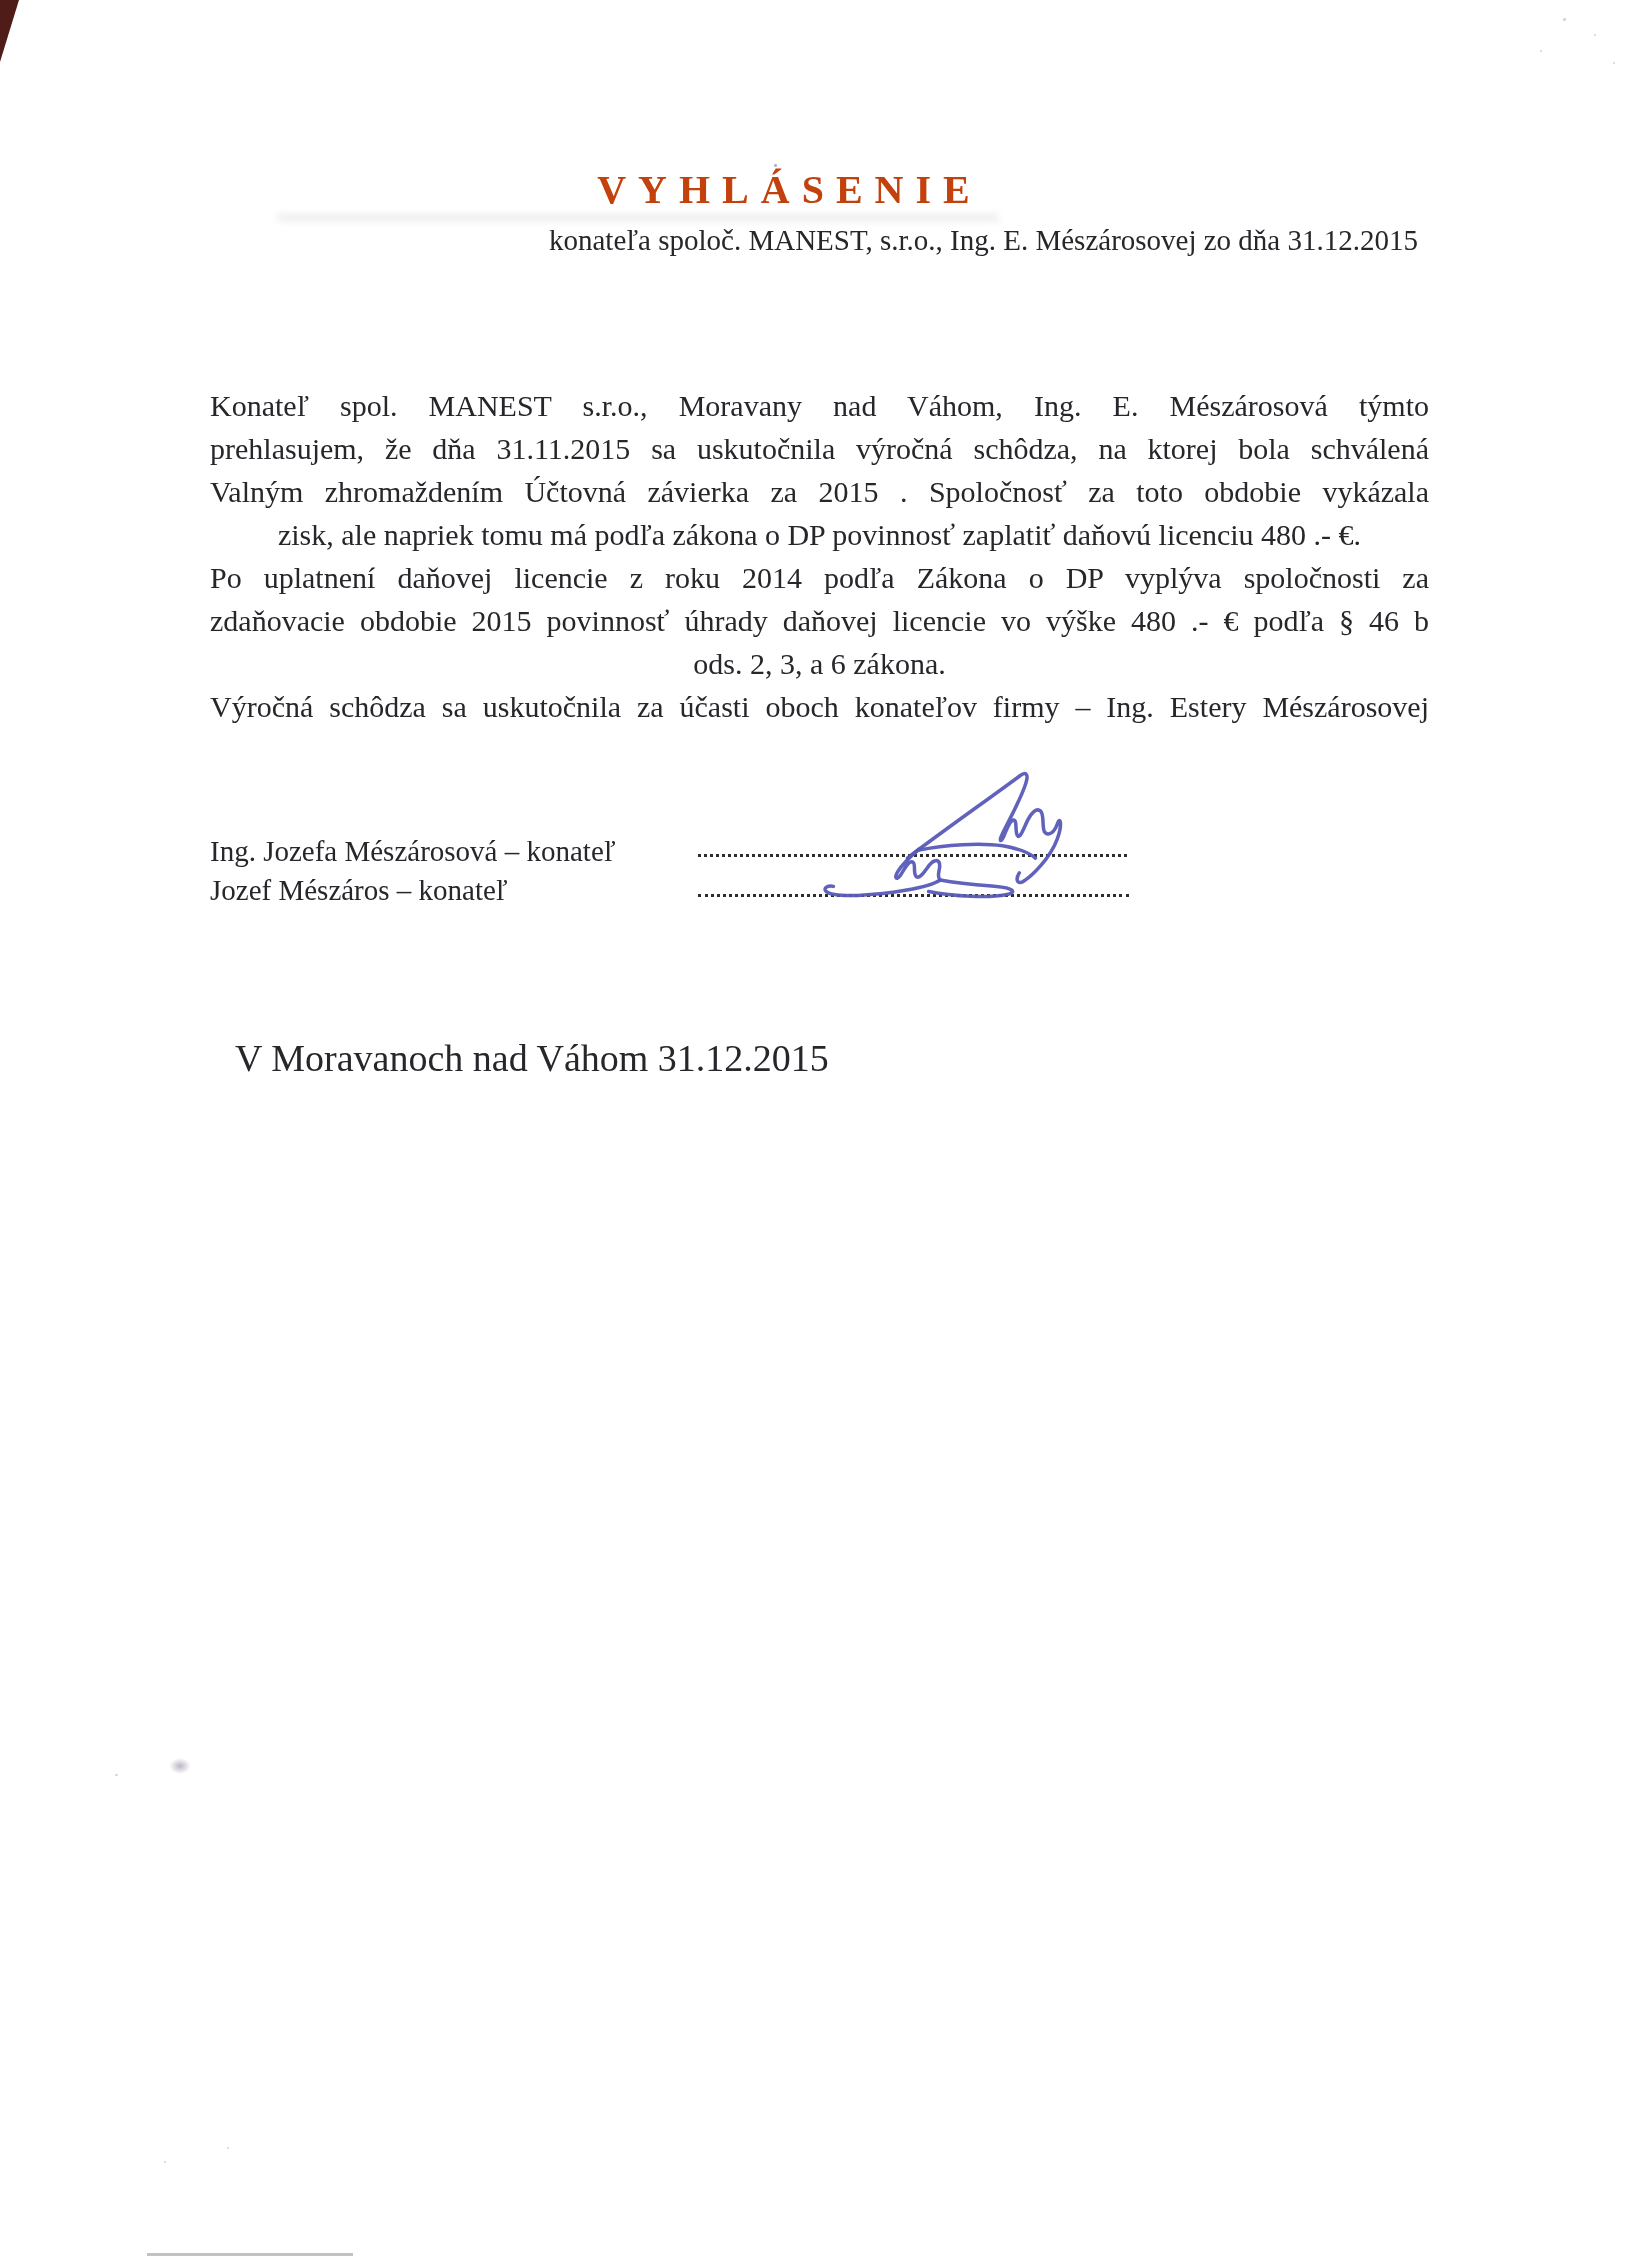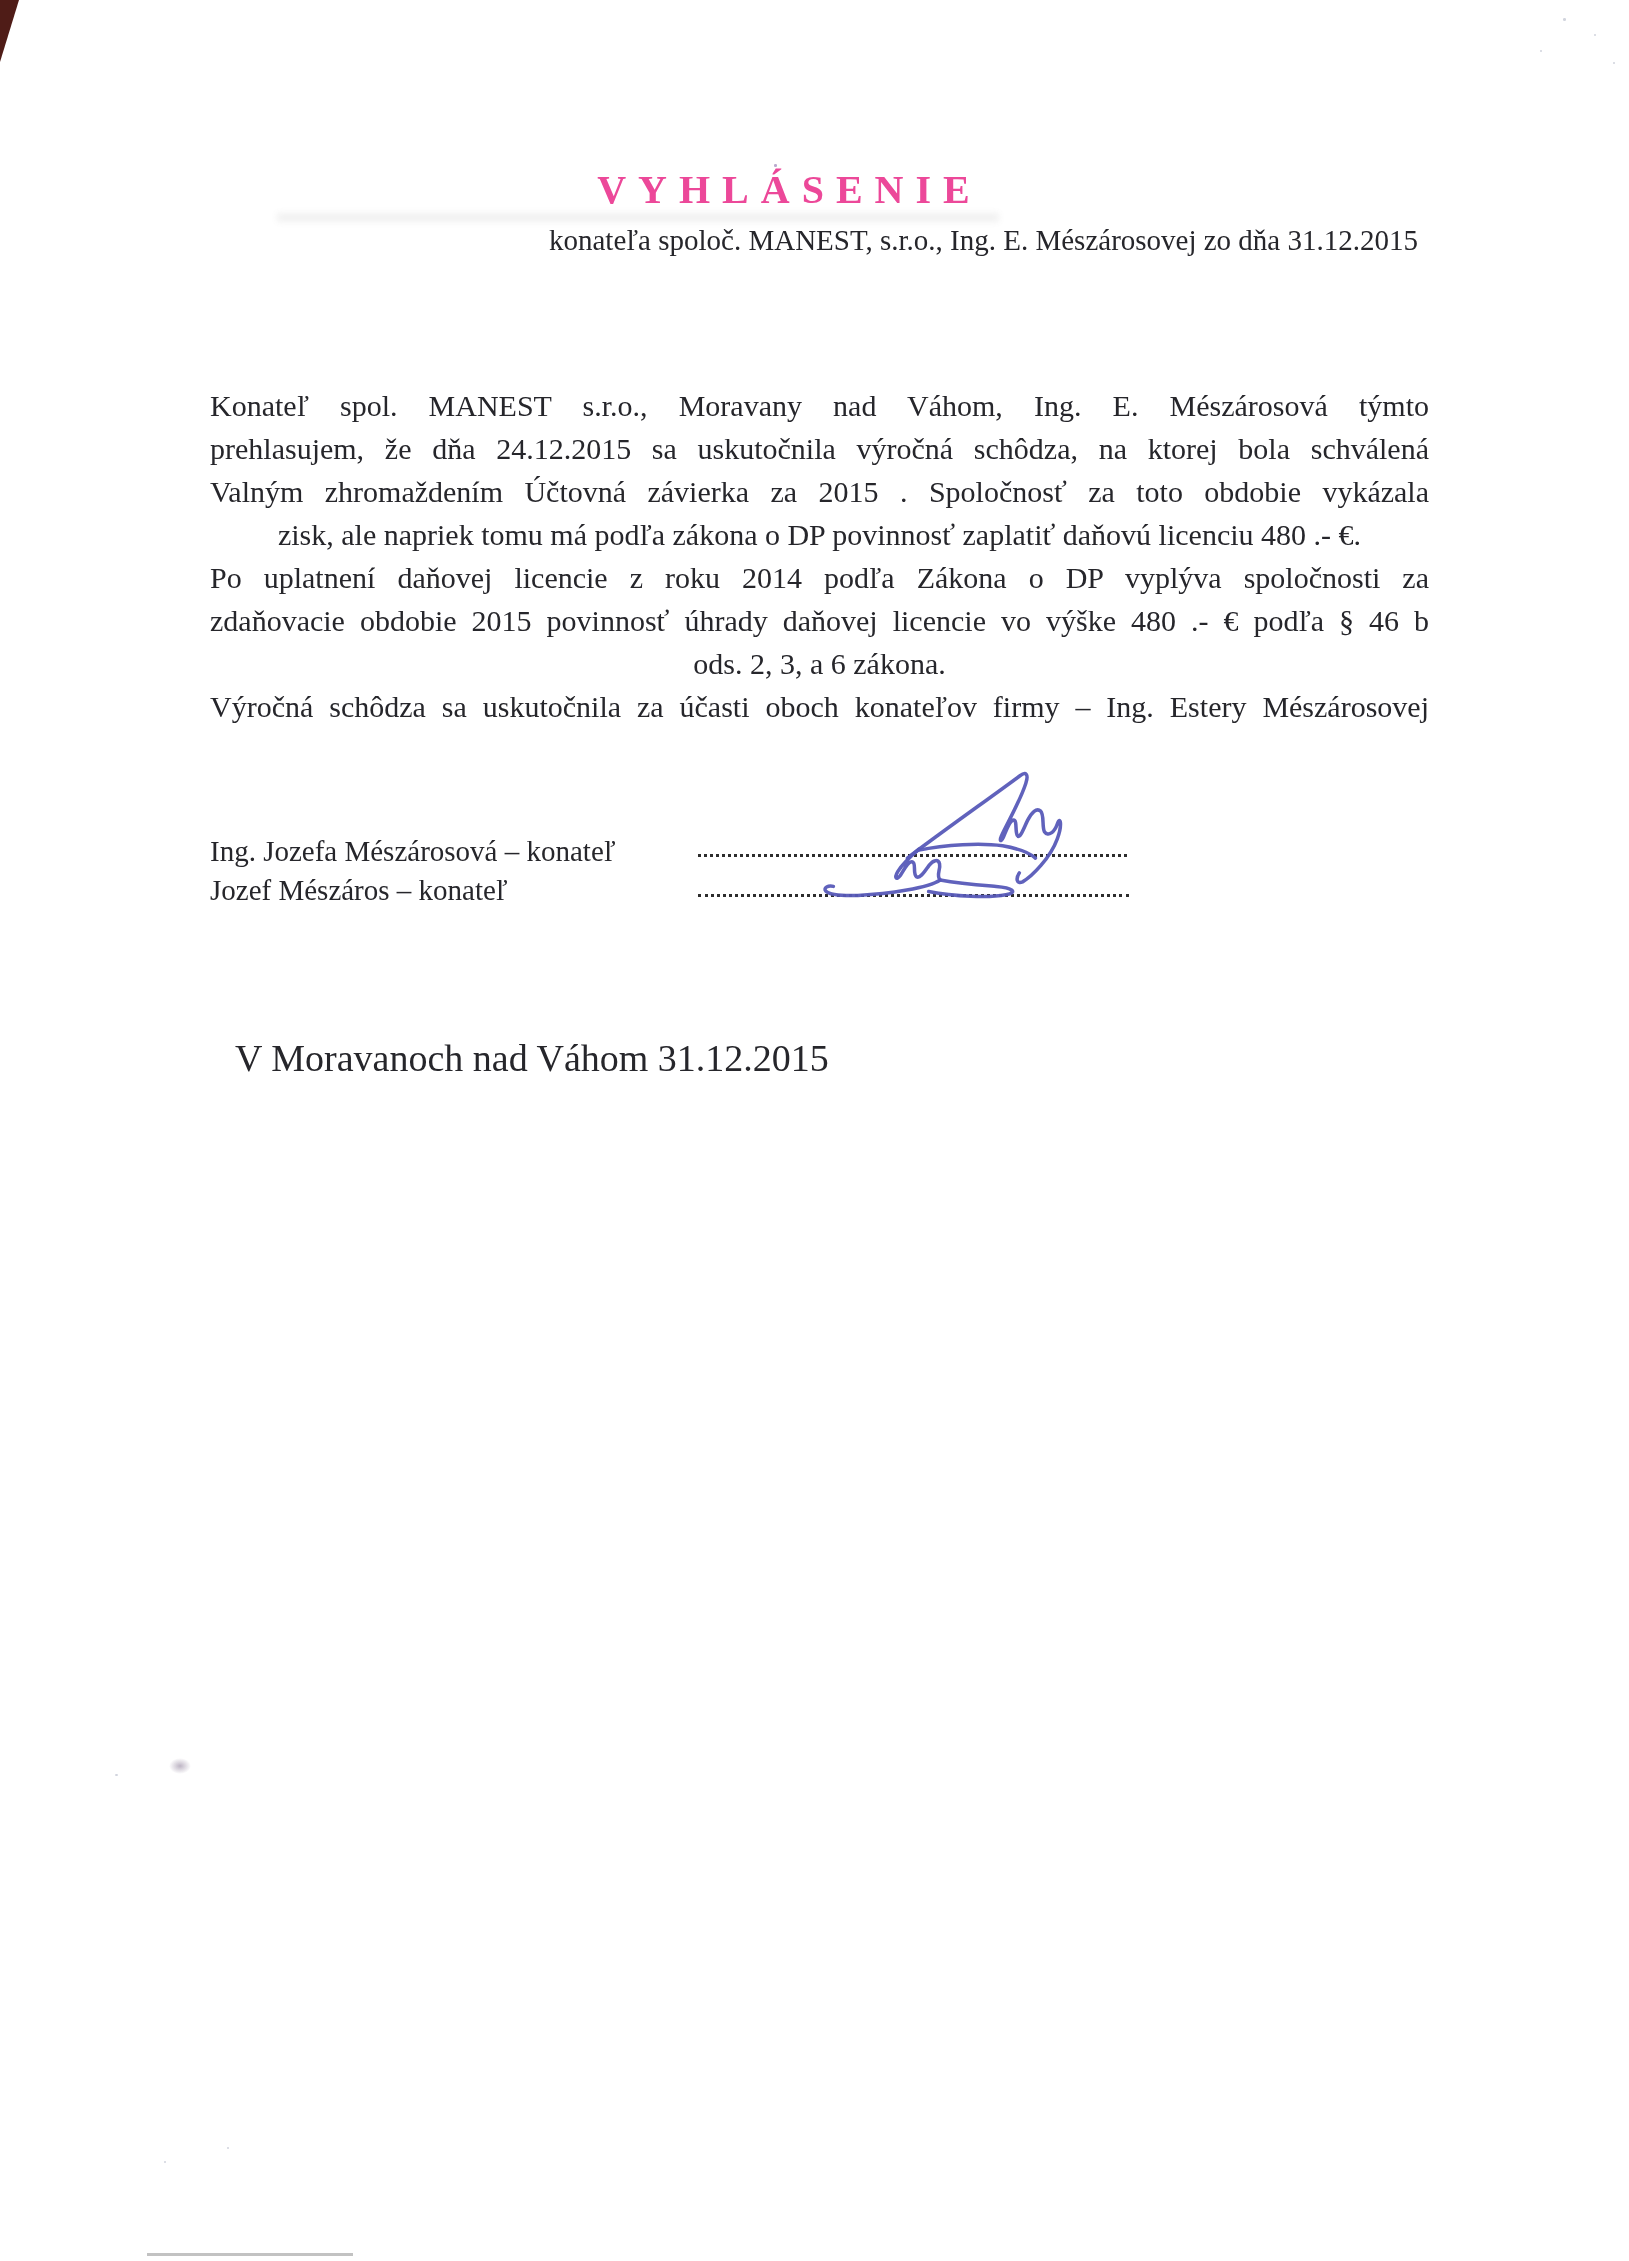--- a/index.html
+++ b/index.html
@@ -8,21 +8,21 @@
     width:1630px;height:2261px;
     background:#ffffff;
     font-family:"Liberation Serif","DejaVu Serif",serif;
     color:#26262b;
     overflow:hidden;
   }
   
   .title{
     position:absolute;left:161px;top:166px;width:1257px;margin:0;
     text-align:center;font-size:40px;font-weight:700;letter-spacing:0.30em;
-    color:#ec4899;
+    color:#c2410c;
   }
   .subtitle{
     position:absolute;left:161px;top:224px;width:1257px;
     text-align:right;font-size:29px;font-weight:400;color:#26262b;
   }
   .ghost-smear{
     position:absolute;left:277px;top:213px;width:722px;height:9px;
     background:#7a7a7a;opacity:0.10;filter:blur(3.2px);
   }
   
@@ -73,21 +73,21 @@
 <div class="page">
 
   <div class="corner-fold"></div>
   <div class="ghost-smear"></div>
 
   <h1 class="title">VYHLÁSENIE</h1>
   <div class="subtitle">konateľa spoloč. MANEST, s.r.o., Ing. E. Mészárosovej zo dňa 31.12.2015</div>
 
   <div class="body-block">
     <div class="line j">Konateľ spol. MANEST s.r.o., Moravany nad Váhom, Ing. E. Mészárosová týmto</div>
-    <div class="line j">prehlasujem, že dňa 24.12.2015 sa uskutočnila výročná schôdza, na ktorej bola schválená</div>
+    <div class="line j">prehlasujem, že dňa 31.11.2015 sa uskutočnila výročná schôdza, na ktorej bola schválená</div>
     <div class="line j">Valným zhromaždením Účtovná závierka za 2015 . Spoločnosť za toto obdobie vykázala</div>
     <div class="line">zisk, ale napriek tomu má podľa zákona o DP povinnosť zaplatiť daňovú licenciu 480 .- €.</div>
     <div class="line j">Po uplatnení daňovej licencie z roku 2014 podľa Zákona o DP vyplýva spoločnosti za</div>
     <div class="line j">zdaňovacie obdobie 2015 povinnosť úhrady daňovej licencie vo výške 480 .- € podľa § 46 b</div>
     <div class="line">ods. 2, 3, a 6 zákona.</div>
     <div class="line j">Výročná schôdza sa uskutočnila za účasti oboch konateľov firmy – Ing. Estery Mészárosovej</div>
   </div>
 
   <div class="sig-label sig1">Ing. Jozefa Mészárosová – konateľ</div>
   <div class="sig-label sig2">Jozef Mészáros – konateľ</div>

